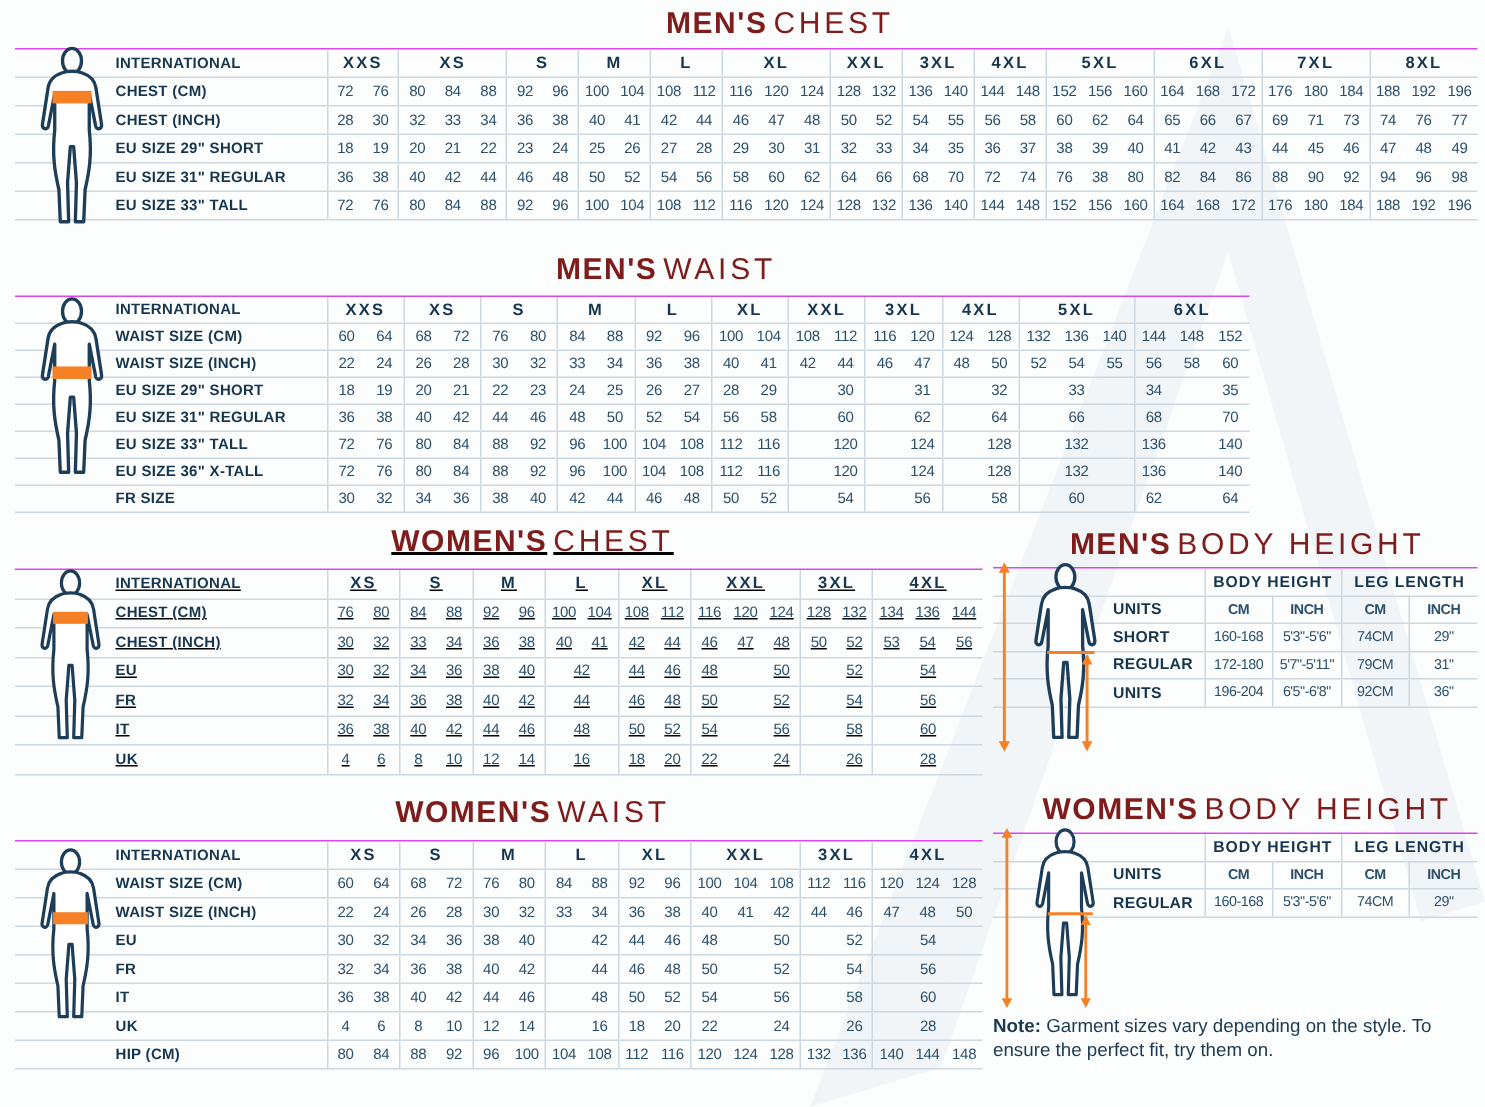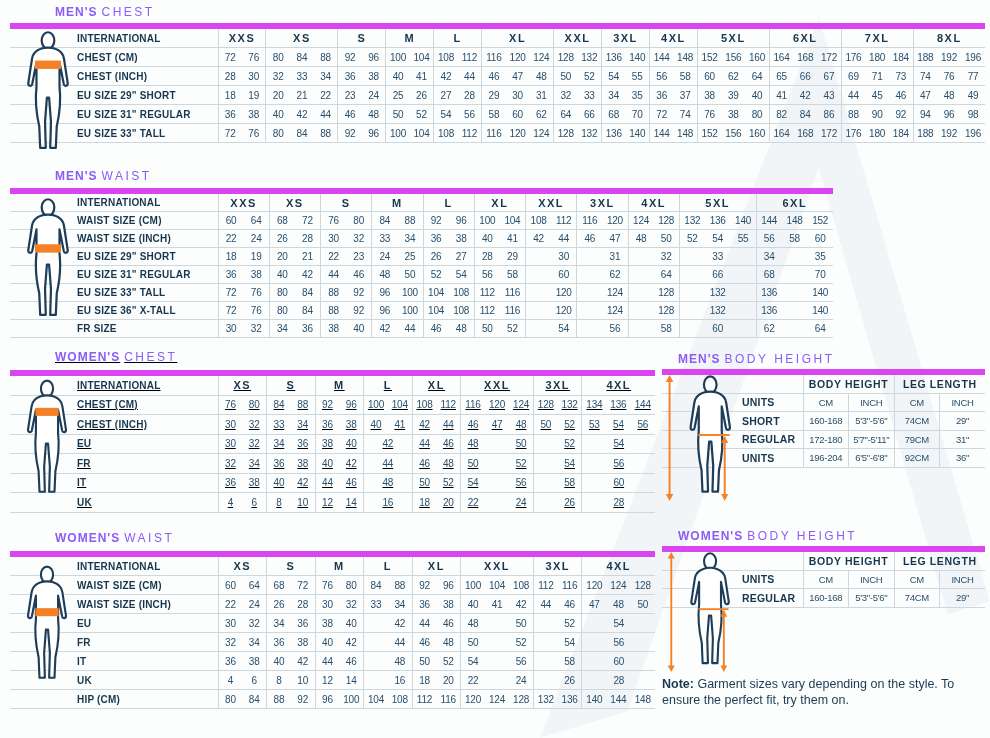--- a/index.html
+++ b/index.html
@@ -4,39 +4,39 @@
 <style>
   html,body{margin:0;padding:0;background:#e8e8e8;}
   #canvas{position:relative;width:990px;height:738px;background:#fcfdfd;overflow:hidden;
           font-family:"Liberation Sans",sans-serif;}
   .wm{position:absolute;z-index:0;}
   #wm1{left:540px;top:18px;width:450px;height:720px;background:#f2f5f7;
        clip-path:polygon(62% 0%,0% 100%,100% 81%);}
   #wm2{left:618px;top:168px;width:352px;height:570px;background:#fcfdfd;
        clip-path:polygon(57% 0%,0% 100%,100% 92%);}
   .sec{position:absolute;z-index:1;}
-  .title{margin:0 0 0 45px;font-size:12px;color:#8b5cf6;white-space:nowrap;}
+  .title{margin:0 0 0 45px;font-size:20px;color:#7f1d1d;white-space:nowrap;text-align:center;}
   .title .tb{font-weight:800;letter-spacing:1px;}
   .title .tr{font-weight:400;letter-spacing:2.5px;margin-left:4px;}
   .sec-r .title{margin-left:16px;}
-  .twrap{border-top:6px solid #d946ef;}
+  .twrap{border-top:1px solid #d946ef;}
   table{border-collapse:collapse;table-layout:fixed;width:100%;}
   th,td{padding:0;margin:0;}
   .sizes td, .hgt td{font-size:10px;color:#2a4f6b;text-align:center;font-weight:400;
        border-bottom:1px solid #ccd7df;letter-spacing:-0.2px;}
   .sizes th, .hgt th{border-bottom:1px solid #ccd7df;}
   th.lbl{text-align:left;padding-left:67px;font-weight:700;font-size:10px;color:#16364f;
        letter-spacing:0.2px;white-space:nowrap;}
   th.gh{font-weight:700;font-size:11px;color:#16364f;letter-spacing:1.5px;text-align:center;}
   .gl{border-left:1px solid #ccd7df;}
   .hgt td, .hgt th.gh{border-left:1px solid #ccd7df;}
   .hgt th.lbl{padding-left:80px;font-size:10.5px;}
   .hgt td{font-size:9.5px;letter-spacing:-0.3px;}
   .hgt th.gh{font-size:10.5px;letter-spacing:0.6px;}
-  .brow td{font-weight:400;}
+  .brow td{font-weight:700;}
   .men-chest th,.men-chest td{height:18px;}
   .men-waist th,.men-waist td{height:17px;}
   .wom-chest th,.wom-chest td{height:18.5px;}
   .wom-waist th,.wom-waist td{height:18px;}
   .hgt th,.hgt td{height:17.5px;}
   .fig{position:absolute;z-index:2;}
   #note{left:662px;top:676px;width:326px;font-size:12.5px;line-height:1.3;color:#1b3a52;z-index:1;}
   #note b{font-weight:700;}
   .defs{position:absolute;width:0;height:0;overflow:hidden;}
 </style>

